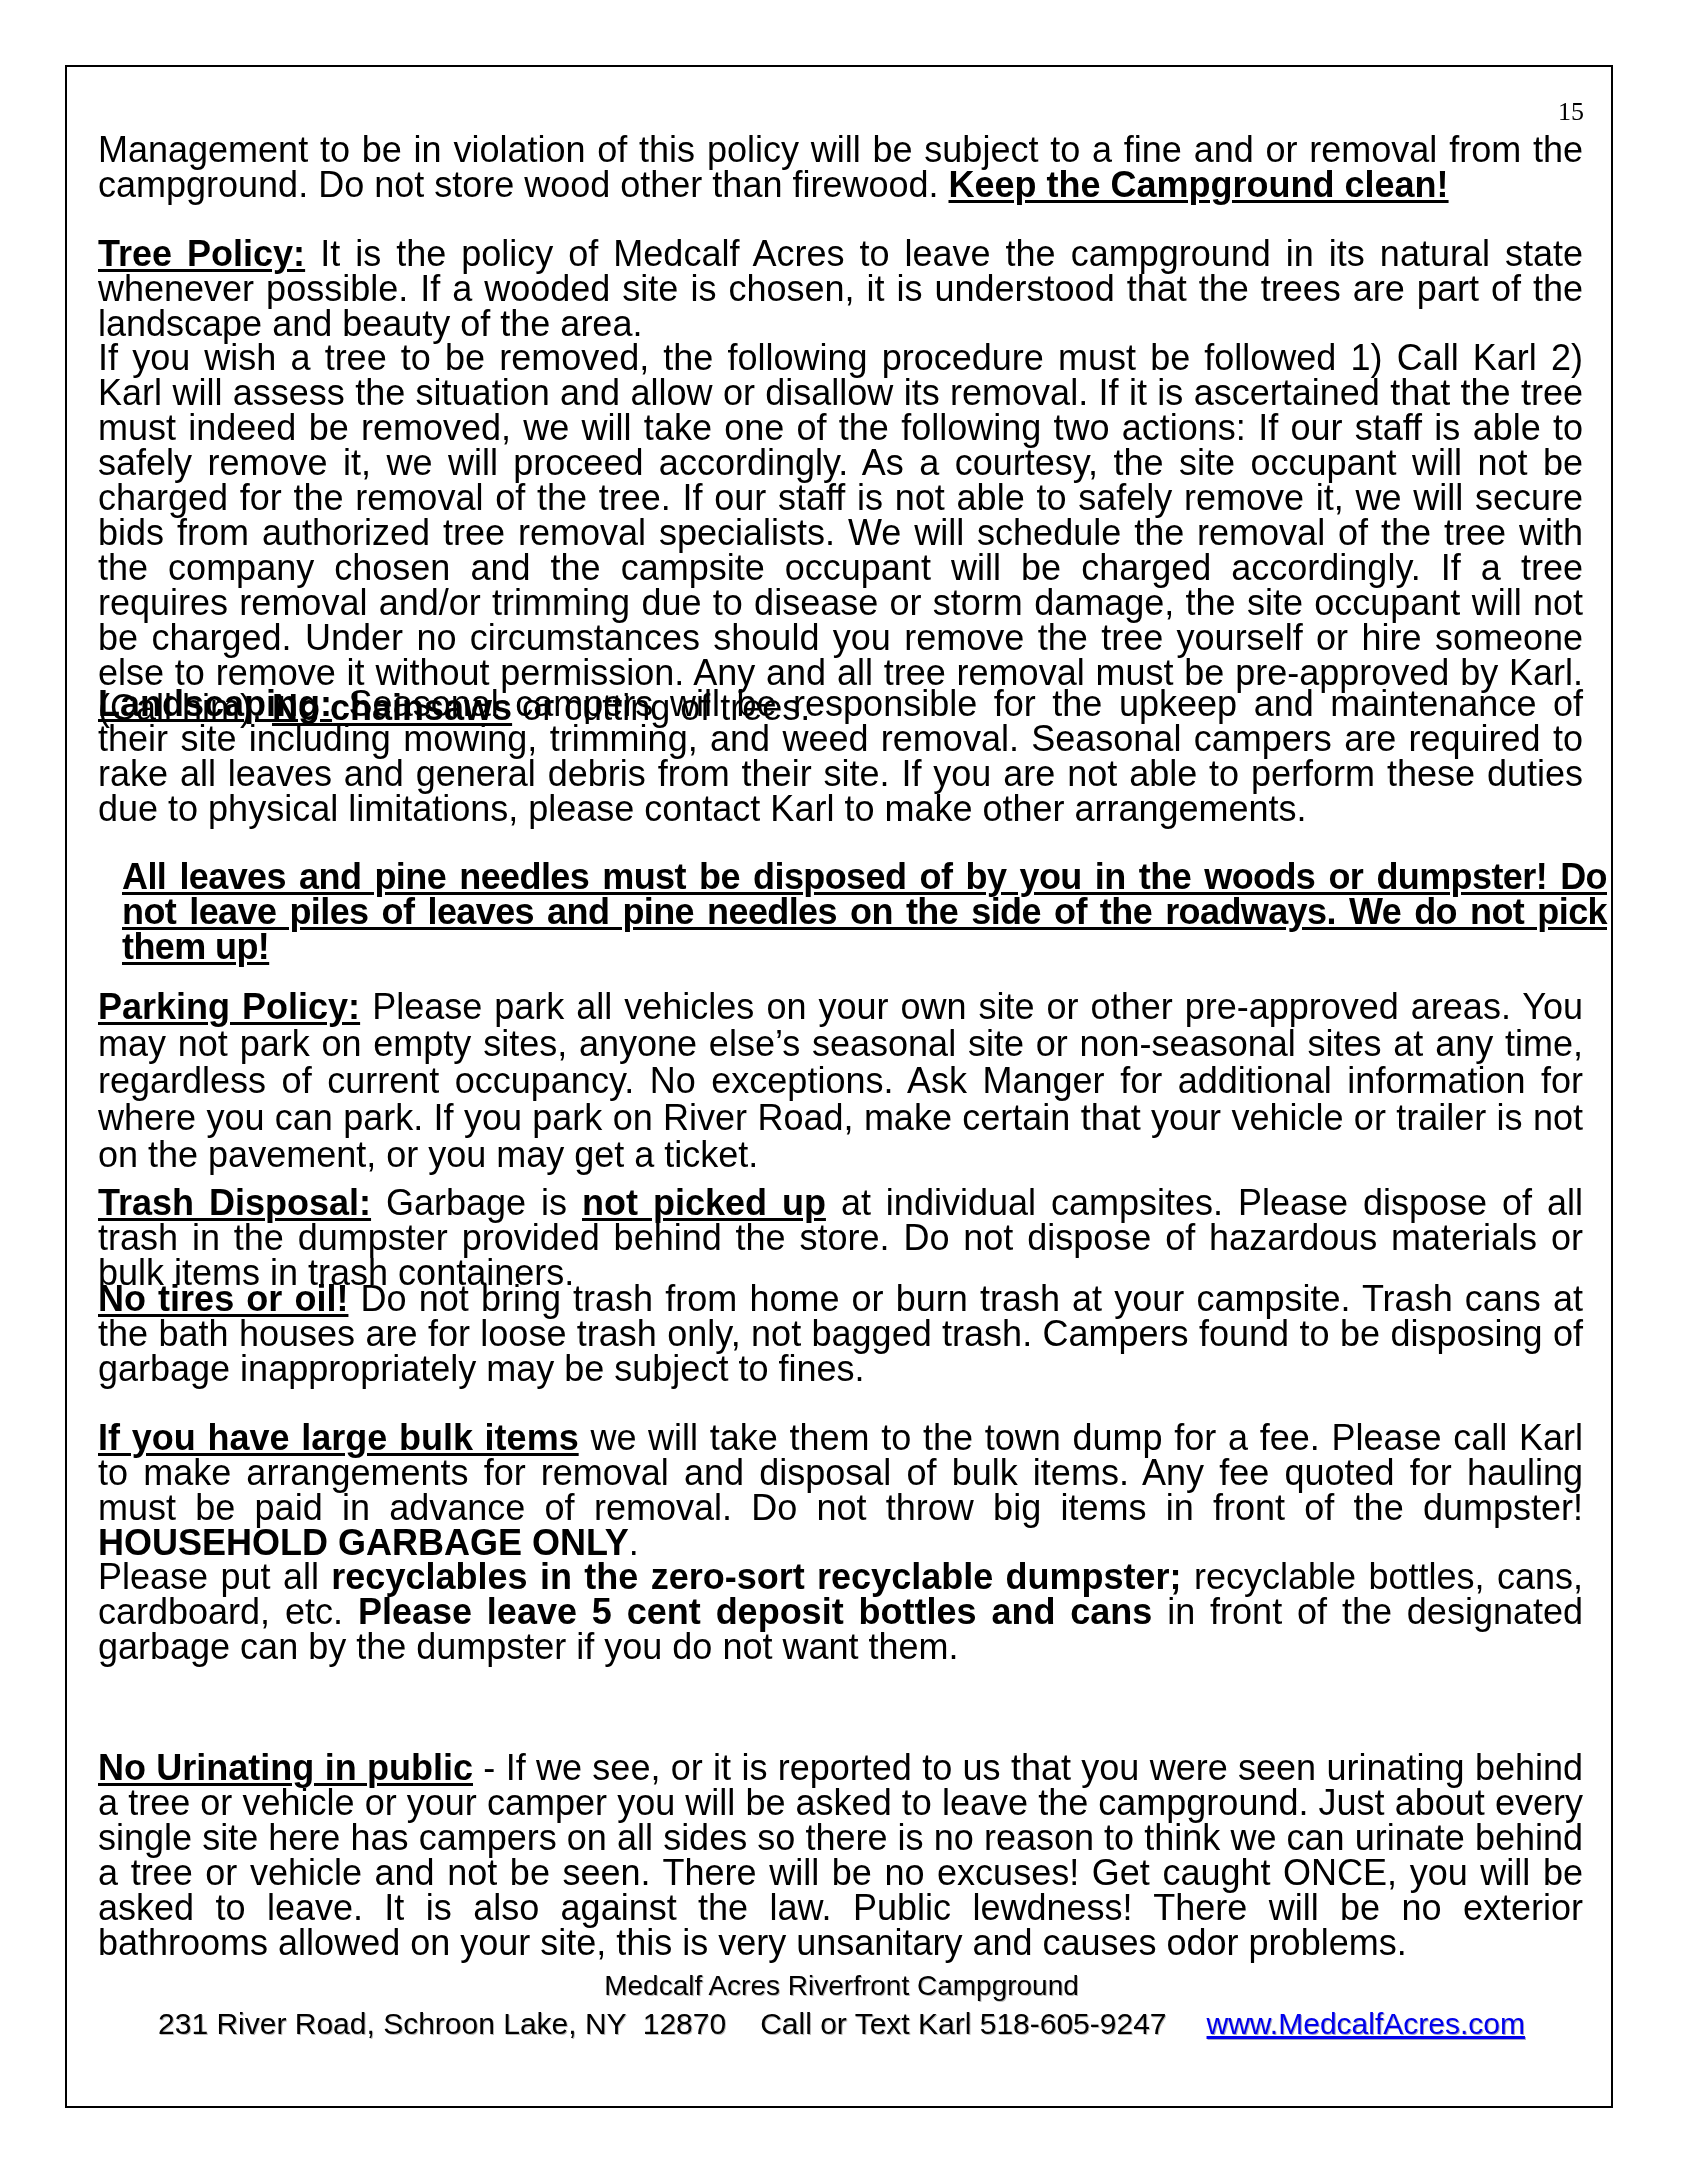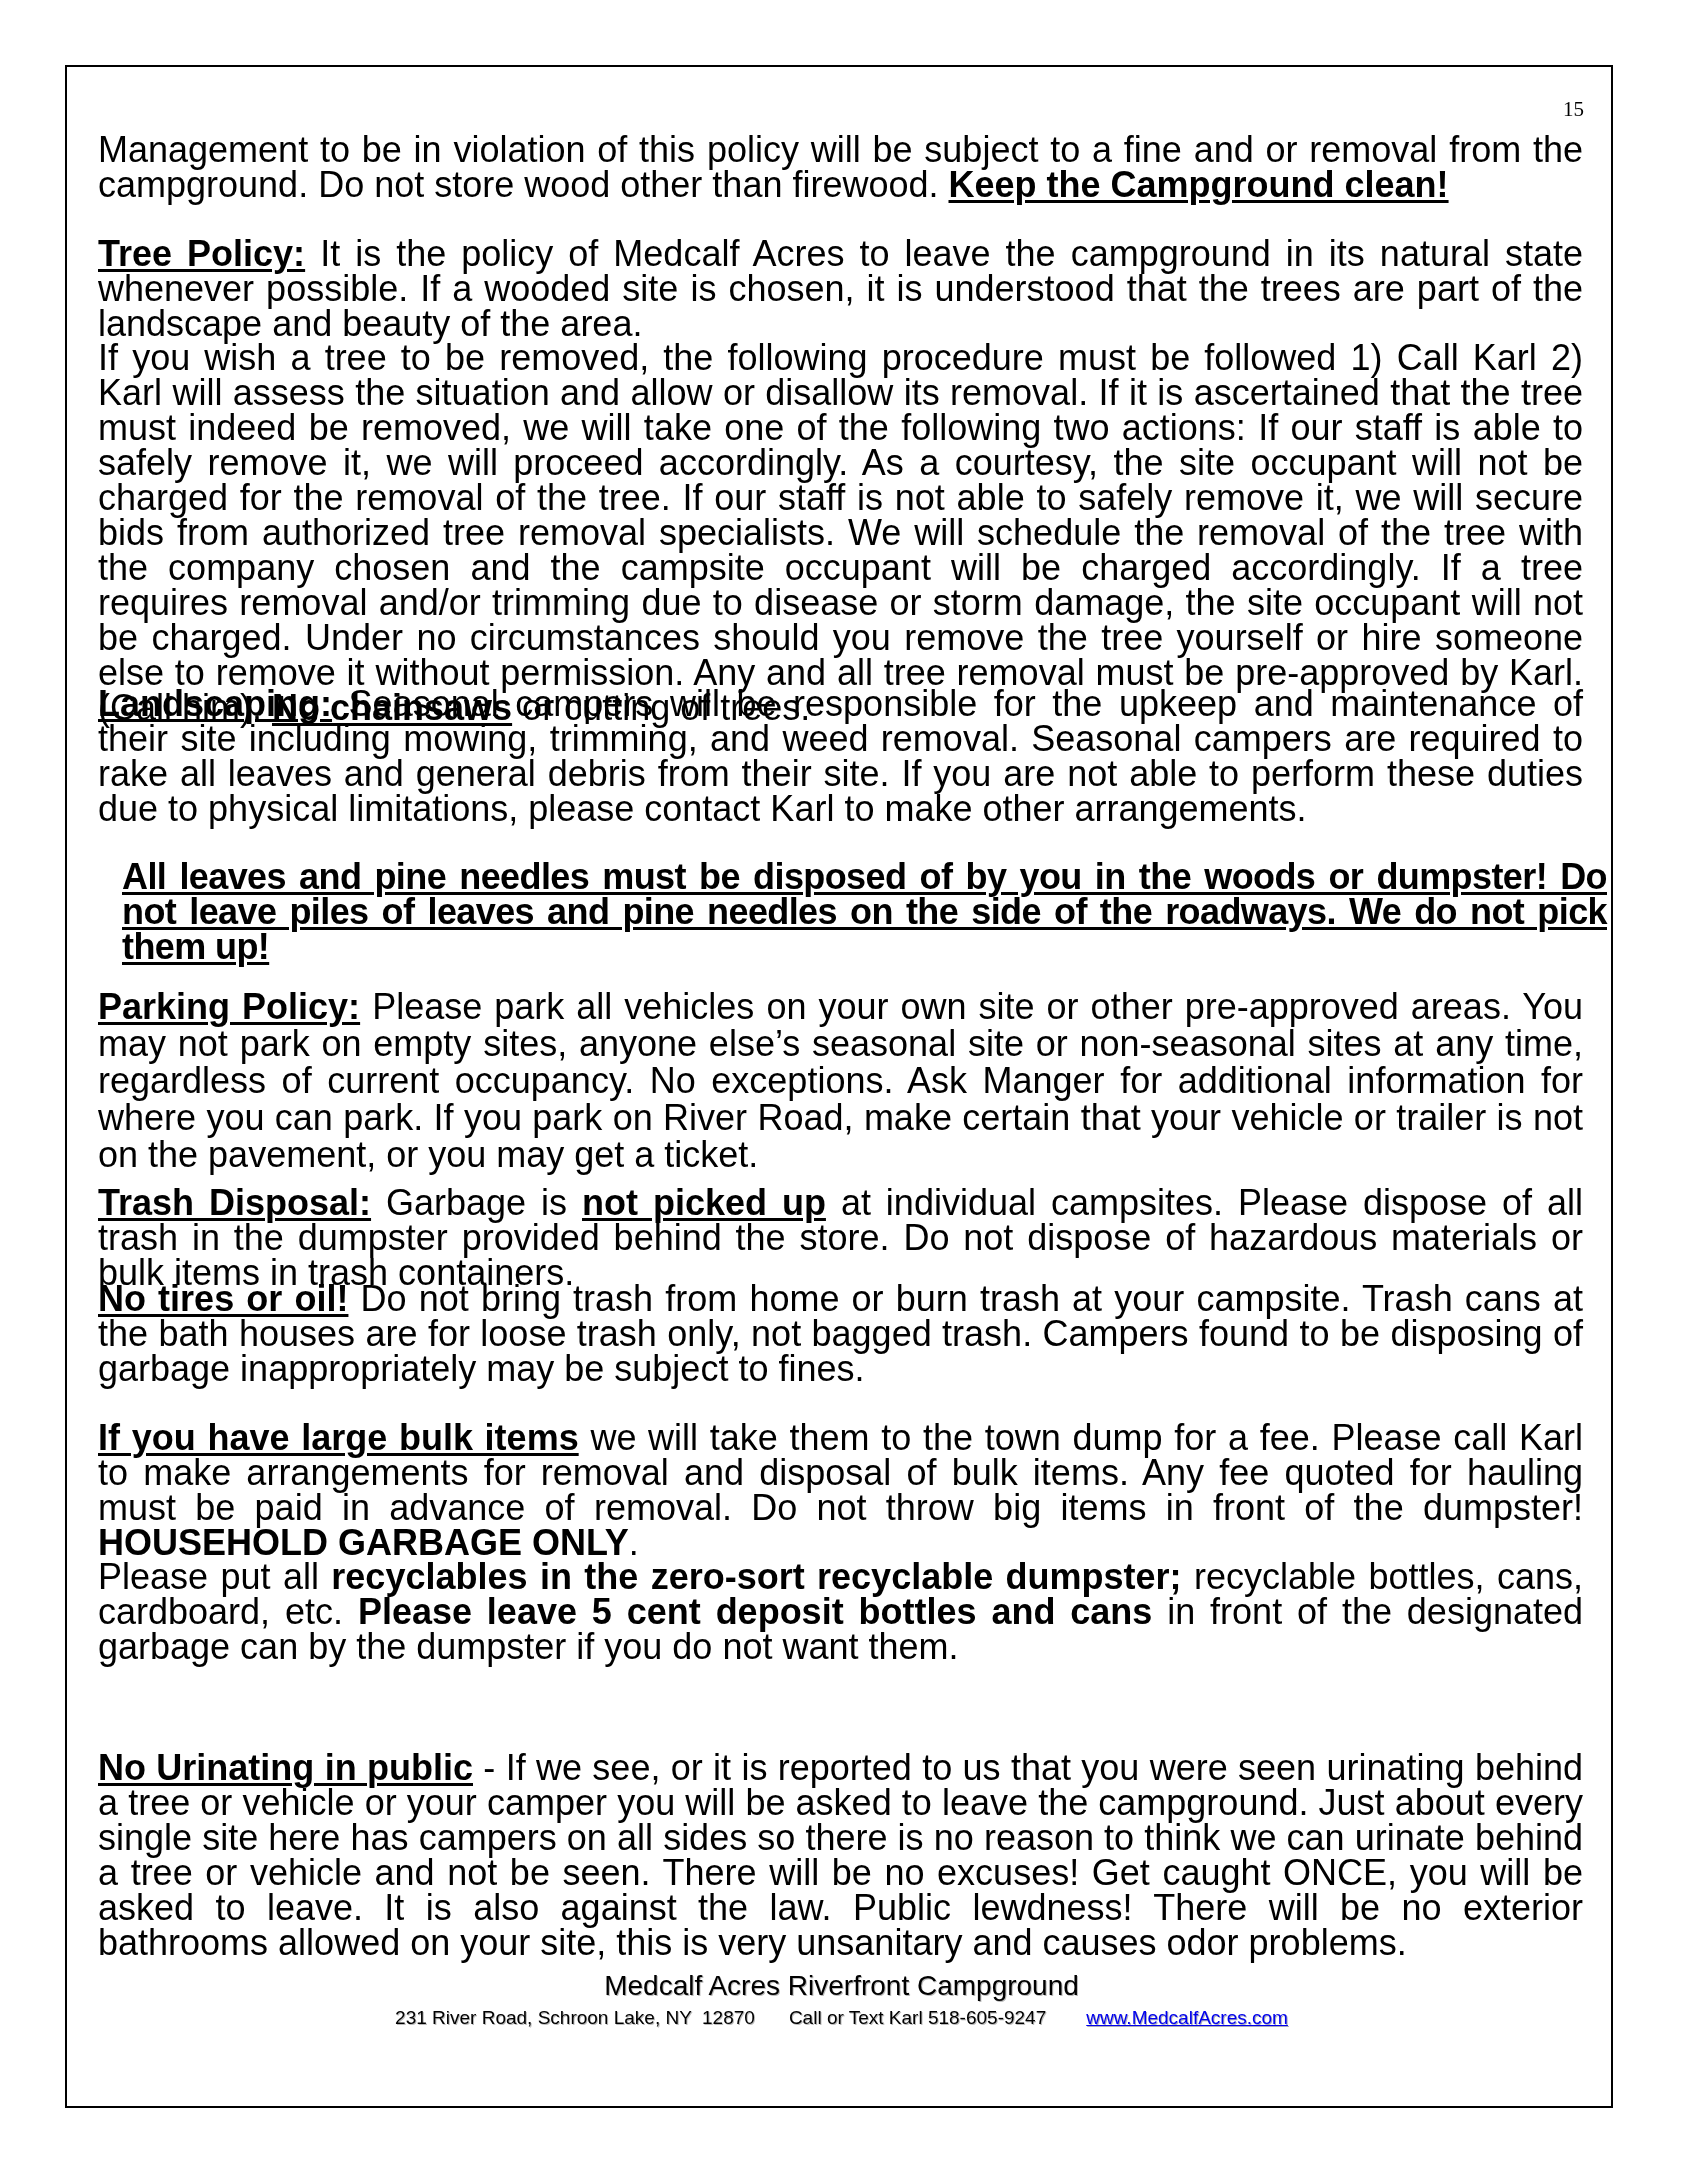--- a/index.html
+++ b/index.html
@@ -1,32 +1,32 @@
 <!DOCTYPE html>
 <html><head>
 <meta charset="utf-8">
 <style>
   html, body { margin: 0; padding: 0; background: #ffffff; }
   body { width: 1683px; height: 2178px; position: relative; overflow: hidden;
          font-family: "Liberation Sans", sans-serif; color: #000; }
   .frame { position: absolute; left: 65px; top: 65px; width: 1548px; height: 2043px;
            border: 2px solid #000; box-sizing: border-box; }
   .pagenum { position: absolute; left: 1544px; top: 97px; width: 40px; text-align: right;
-             font-family: "Liberation Serif", serif; font-size: 21px; }
+             font-family: "Liberation Serif", serif; font-size: 26px; }
   .para { position: absolute; left: 98px; width: 1485px; font-size: 36px; line-height: 35px;
           text-align: justify; text-align-last: left; }
   .para span { white-space: normal; }
   .b { font-weight: bold; }
   .ub { font-weight: bold; text-decoration: underline; text-decoration-thickness: 3px; text-underline-offset: 3px; }
   .ul { text-decoration-thickness: 3px; text-underline-offset: 3px; }
   .spaced { line-height: 37px; }
   .footer-title { position: absolute; left: 0; width: 1683px; top: 1970px; text-align: center;
                   font-size: 28px; text-shadow: 1px 1px 0 #bbb; }
   .footer-line { position: absolute; left: 0; width: 1683px; top: 2007px; text-align: center;
-                 font-size: 19px; text-shadow: 1px 1px 0 #bbb; white-space: pre; }
+                 font-size: 30px; text-shadow: 1px 1px 0 #bbb; white-space: pre; }
   .footer-line .gap { display: inline-block; width: 34px; }
   .footer-line .gap2 { display: inline-block; width: 40px; }
   .link { color: #0000ee; text-decoration: underline; text-shadow: 1px 1px 0 #aab; }
 </style>
 </head>
 <body>
 
 <div class="frame"></div>
 
 <div class="pagenum">15</div>

